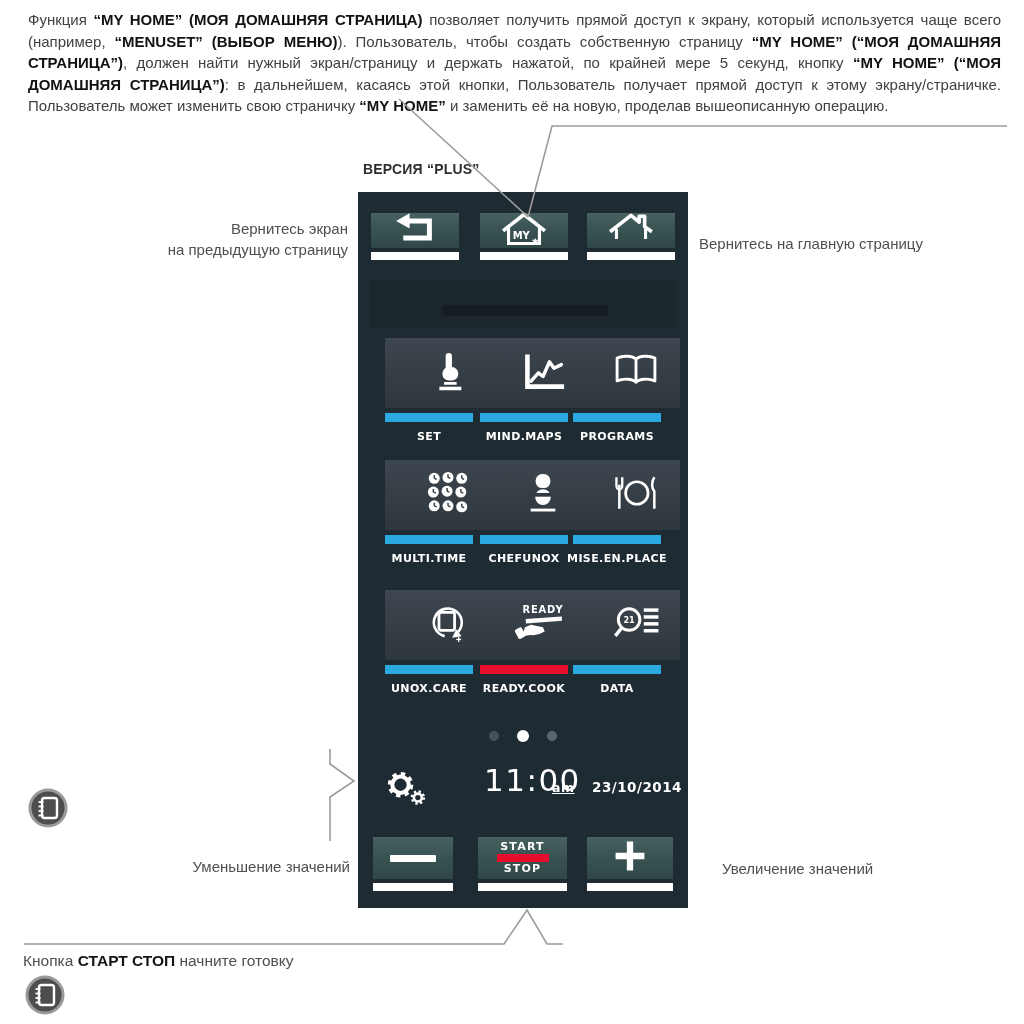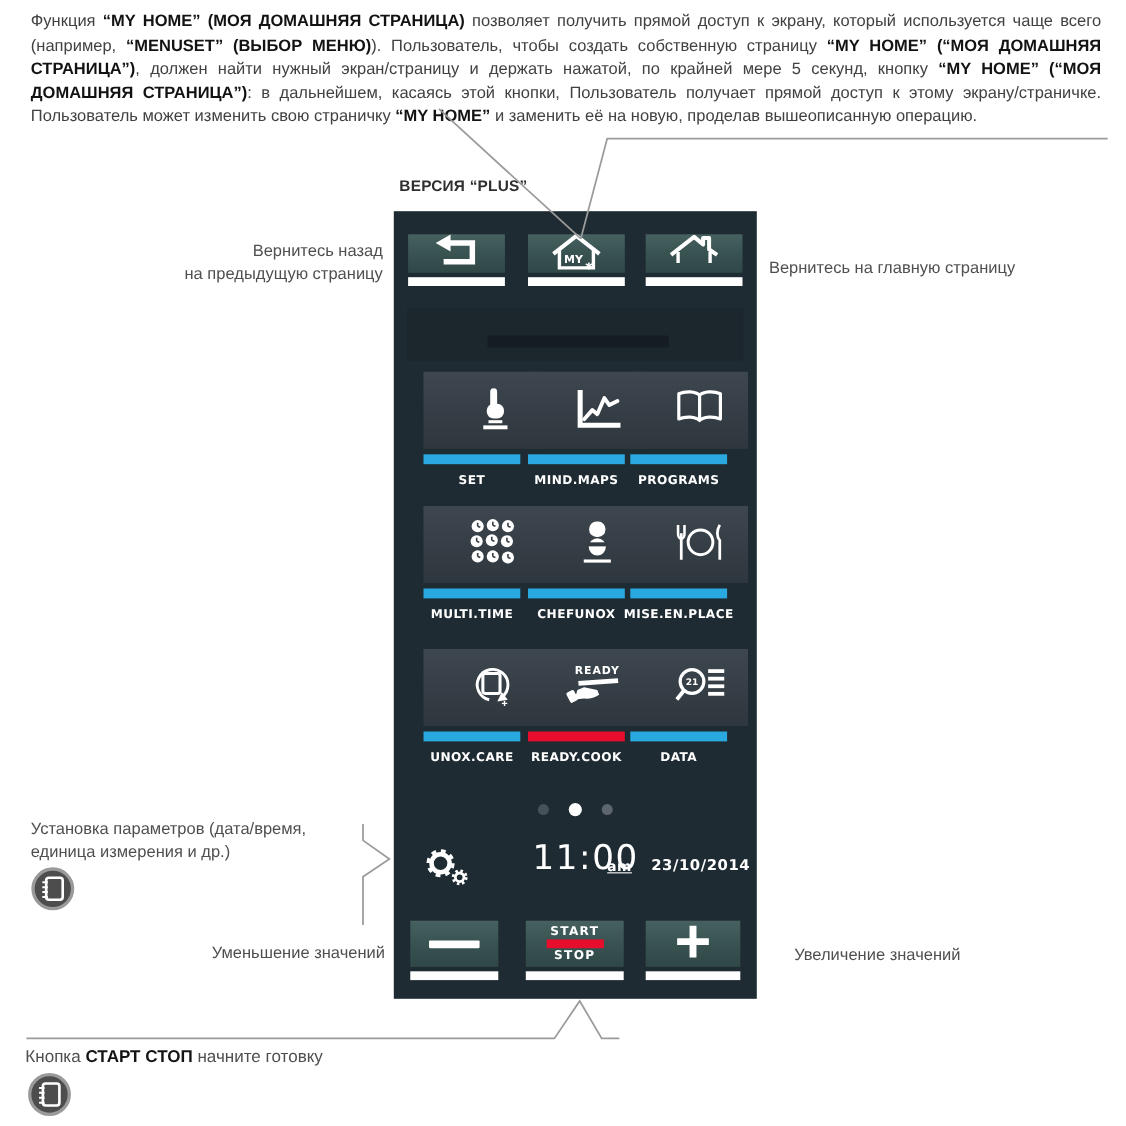--- a/index.html
+++ b/index.html
@@ -296,30 +296,26 @@
   <svg class="callouts" width="1024" height="1024" viewBox="0 0 1024 1024">
     <g fill="none" stroke="#9b9b9b" stroke-width="1.6">
       <path d="M399 99 L528 217"></path>
       <path d="M528 217 L552 126 H1007"></path>
       <path d="M330 749 V764 L354 781 L330 797 V841"></path>
       <path d="M24 944 H504 L527 910 L547 944 H563"></path>
     </g>
   </svg>
 
   <div class="ann ann-back">
-    <div>Вернитесь назад</div>
+    <div>Вернитесь экран</div>
     <div>на предыдущую страницу</div>
   </div>
 
   <div class="ann ann-home">Вернитесь на главную страницу</div>
 
-  <div class="ann ann-params">
-    <div>Установка параметров (дата/время,</div>
-    <div>единица измерения и др.)</div>
-  </div>
 
   <div class="booklet booklet-params">
     <svg width="44" height="44" viewBox="0 0 44 44">
       <circle cx="22" cy="22" r="18" fill="#4d4d4d" stroke="#9a9a9a" stroke-width="3"></circle>
       <rect x="16" y="12" width="15" height="20" rx="2.5" fill="none" stroke="#fff" stroke-width="2.4"></rect>
       <g stroke="#fff" stroke-width="1.8">
         <line x1="12.5" y1="16" x2="17.5" y2="16"></line>
         <line x1="12.5" y1="20.5" x2="17.5" y2="20.5"></line>
         <line x1="12.5" y1="25" x2="17.5" y2="25"></line>
         <line x1="12.5" y1="29.5" x2="17.5" y2="29.5"></line>

